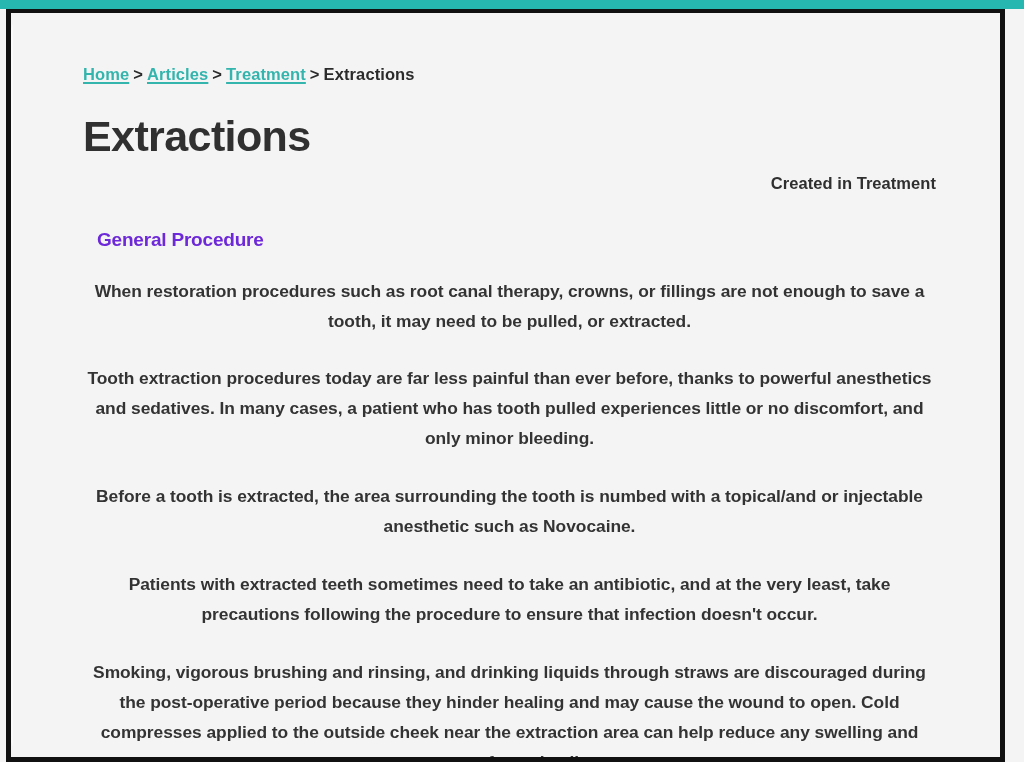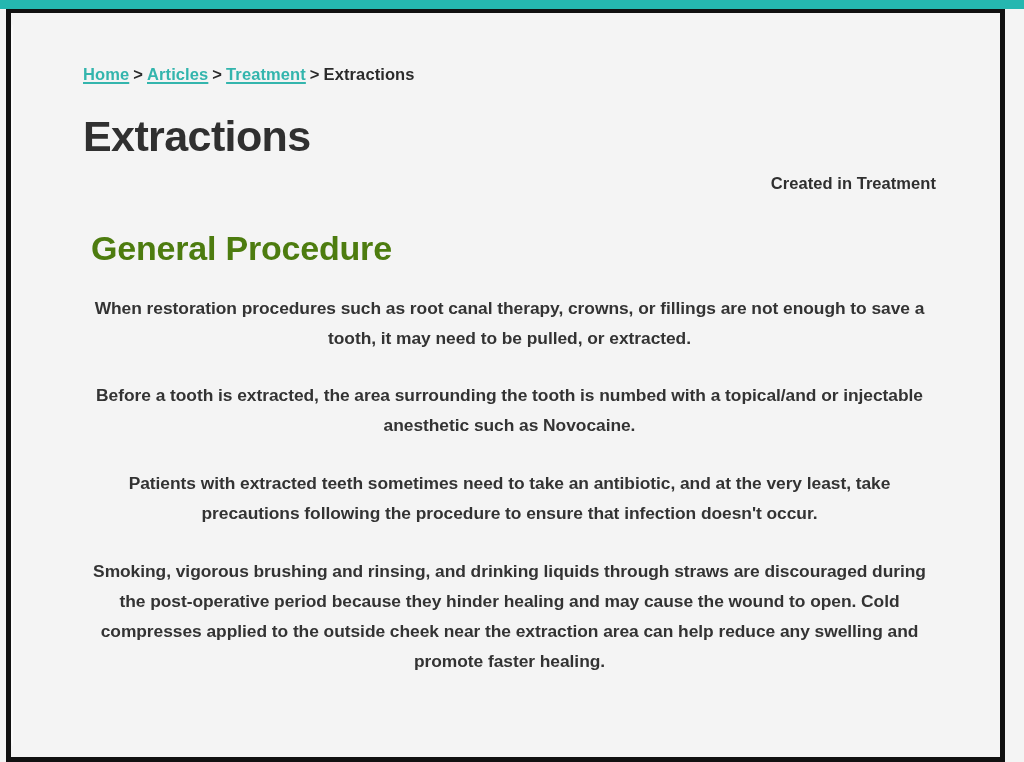--- a/index.html
+++ b/index.html
@@ -124,25 +124,25 @@
   .created-in {
     font-size: 16.5px;
     font-weight: 700;
     color: #2f2f2f;
     letter-spacing: .05px;
     margin: 0 0 36px 0;
     text-align: right;
   }
 
   .section-heading {
-    font-size: 34px;
+    font-size: 19px;
     font-weight: 700;
-    color: #4d7c0f;
+    color: #6d28d9;
     letter-spacing: -0.2px;
-    margin: 0 0 26px 8px;
+    margin: 0 0 26px 14px;
   }
 
   .body-copy p {
     font-size: 17.4px;
     line-height: 1.72;
     font-weight: 600;
     color: #333333;
     letter-spacing: -0.05px;
     margin: 0 0 28px 0;
     max-width: 906px;
@@ -169,20 +169,21 @@
         </nav>
 
         <h1 class="page-title">Extractions</h1>
 
         <div class="created-in">Created in Treatment</div>
 
         <h2 class="section-heading">General Procedure</h2>
 
         <div class="body-copy">
           <p>When restoration procedures such as root canal therapy, crowns, or fillings are not enough to save a tooth, it may need to be pulled, or extracted.</p>
+          <p>Tooth extraction procedures today are far less painful than ever before, thanks to powerful anesthetics and sedatives. In many cases, a patient who has tooth pulled experiences little or no discomfort, and only minor bleeding.</p>
           <p>Before a tooth is extracted, the area surrounding the tooth is numbed with a topical/and or injectable anesthetic such as Novocaine.</p>
           <p>Patients with extracted teeth sometimes need to take an antibiotic, and at the very least, take precautions following the procedure to ensure that infection doesn't occur.</p>
           <p>Smoking, vigorous brushing and rinsing, and drinking liquids through straws are discouraged during the post-operative period because they hinder healing and may cause the wound to open. Cold compresses applied to the outside cheek near the extraction area can help reduce any swelling and promote faster healing.</p>
         </div>
 
       </div>
 
     </div>
   </div>
 

